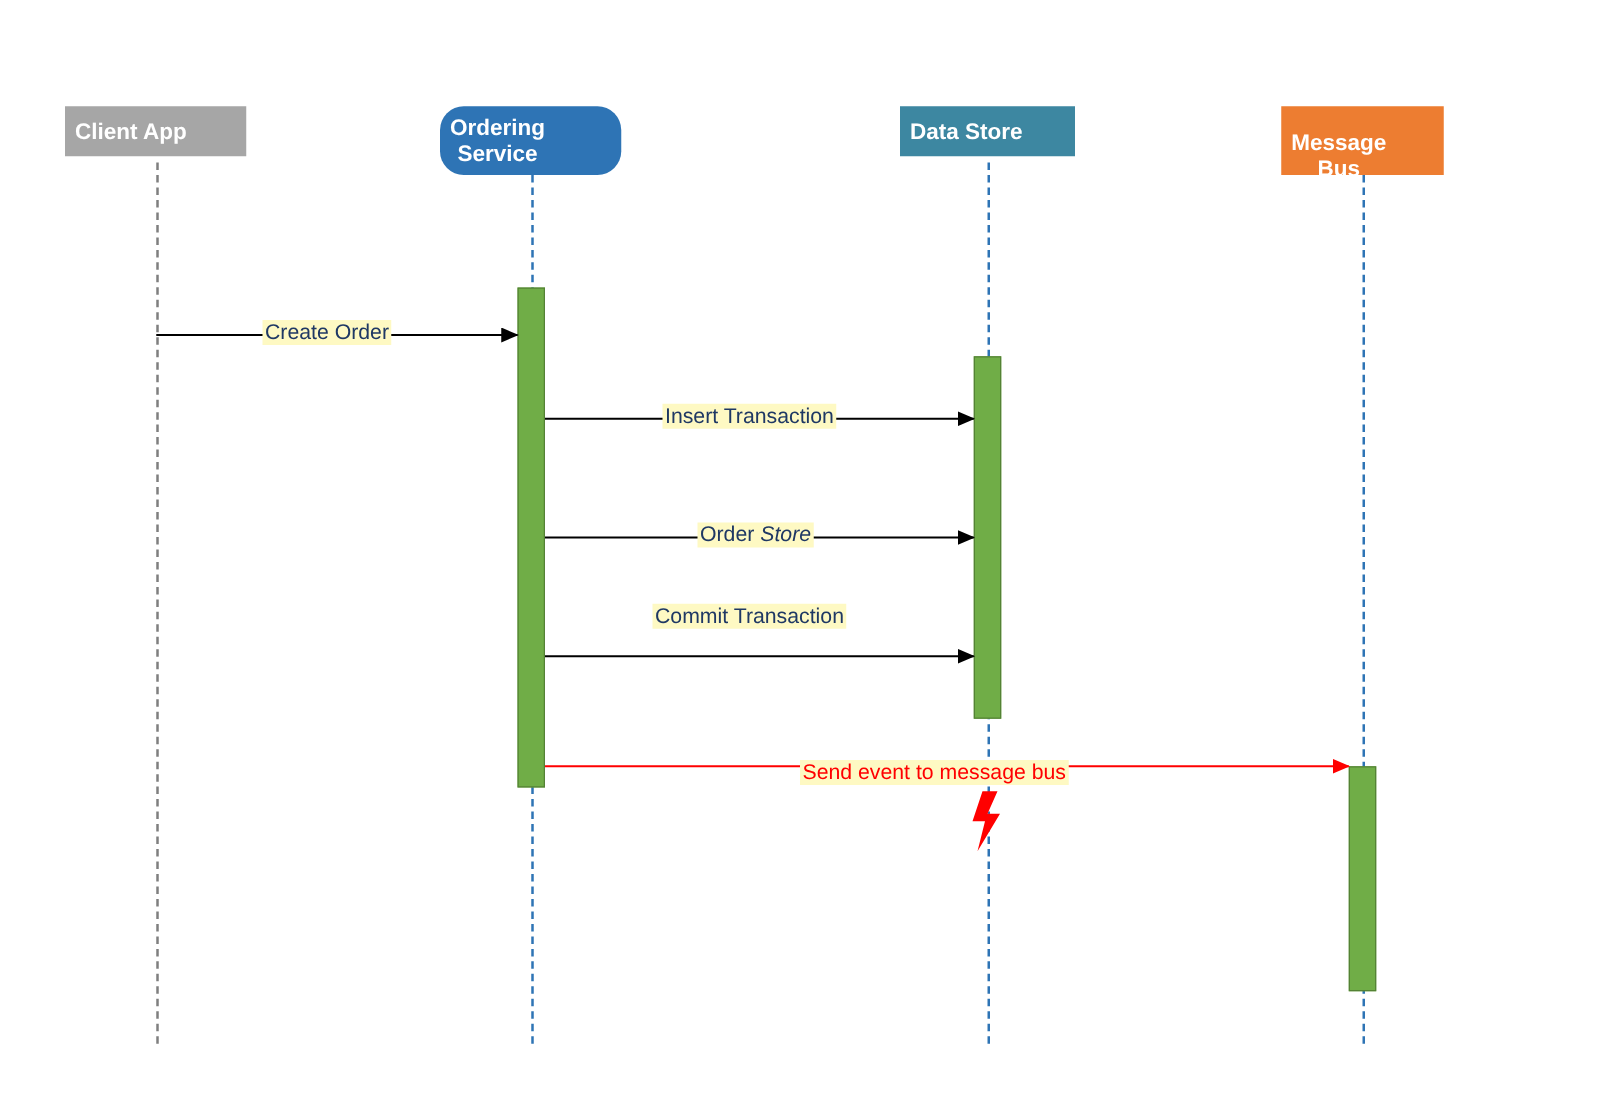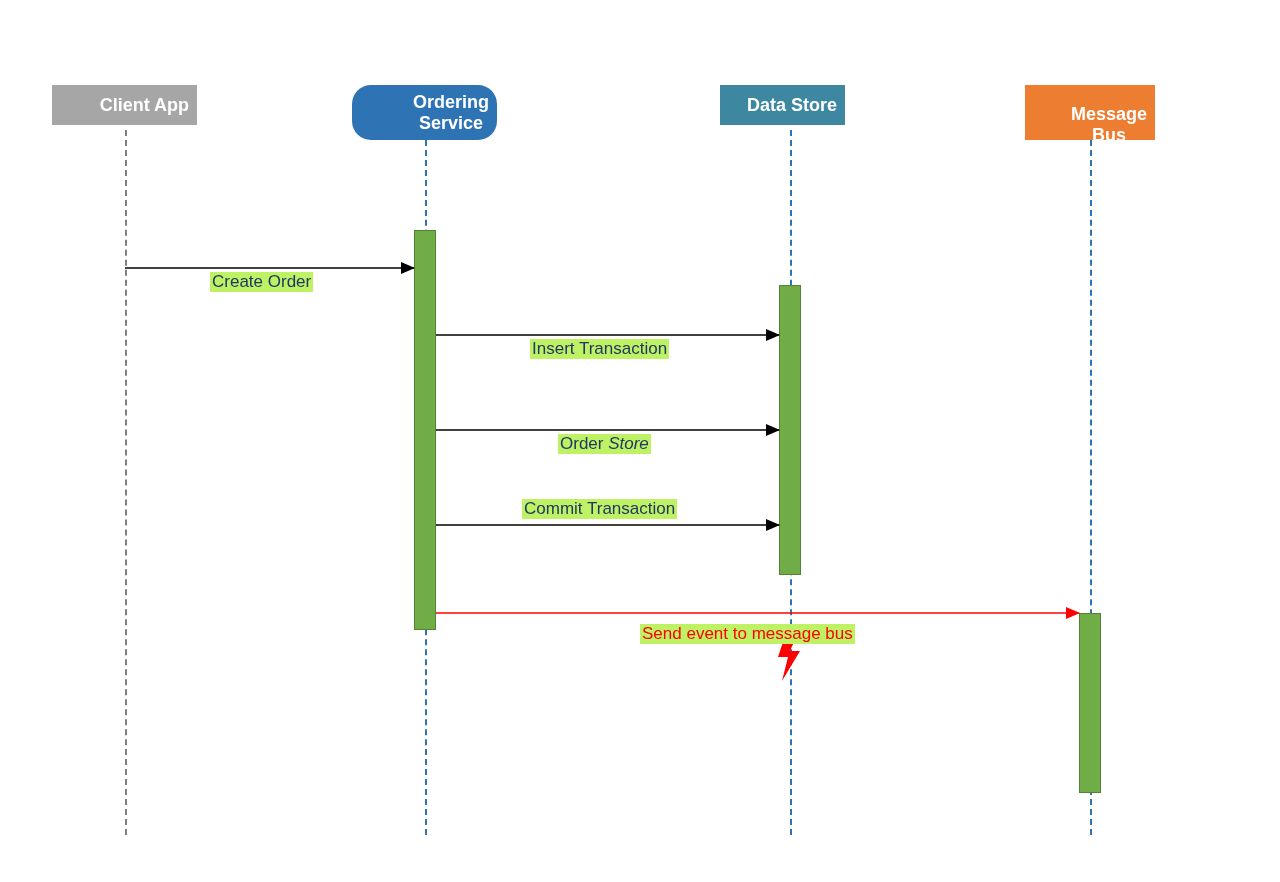--- a/index.html
+++ b/index.html
@@ -8,21 +8,21 @@
     width: 1280px;
     height: 882px;
     background: #ffffff;
     font-family: "Segoe UI", Arial, sans-serif;
     position: relative;
   }
   .participant-box {
     position: absolute;
     display: flex;
     align-items: center;
-    justify-content: flex-end;
+    justify-content: flex-start;
     text-align: center;
     color: #ffffff;
     font-weight: 700;
     font-size: 18px;
     line-height: 1.15;
     box-sizing: border-box;
     padding: 4px 8px;
   }
   .lifeline {
     position: absolute;
@@ -36,23 +36,22 @@
     background: #70ad47;
     border: 1px solid #548235;
     box-sizing: border-box;
   }
   .msg-label {
     position: absolute;
     font-size: 17px;
     color: #1f3864;
     text-align: left;
     white-space: nowrap;
-    background: #bef264;
+    background: #fef9c3;
     padding: 0 2px;
-    margin-top: 16px;
   }
   .msg-label.red { color: #ff0000; }
   svg.overlay {
     position: absolute;
     left: 0; top: 0;
     width: 1280px;
     height: 882px;
     pointer-events: none;
   }
 </style>
@@ -64,21 +63,21 @@
 <div class="lifeline" style="left:790px; top:130px; height:705px; border-left-color:#2e74b5;"></div>
 <div class="lifeline" style="left:1090px;top:130px; height:705px; border-left-color:#2e74b5;"></div>
 
 <div class="participant-box" style="left:52px;  top:85px; width:145px; height:40px; background:#a6a6a6;">
   <span>Client App</span>
 </div>
 <div class="participant-box" style="left:352px; top:85px; width:145px; height:55px; background:#2e74b5;border-radius:19px;">
   <span style="white-space:pre-line;">Ordering
 Service</span>
 </div>
-<div class="participant-box" style="left:720px; top:85px; width:125px; height:40px; background:#3d87a1;">
+<div class="participant-box" style="left:720px; top:85px; width:140px; height:40px; background:#3d87a1;">
   <span>Data Store</span>
 </div>
 <div class="participant-box" style="left:1025px;top:85px; width:130px; height:55px; background:#ed7d31;">
   <span style="white-space:pre-line;margin-top:24px;">Message
 Bus</span>
 </div>
 
 <div class="activation" style="left:414px; top:230px; width:22px; height:400px;"></div>
 <div class="activation" style="left:779px; top:285px; width:22px; height:290px;"></div>
 <div class="activation" style="left:1079px;top:613px; width:22px; height:180px;"></div>

